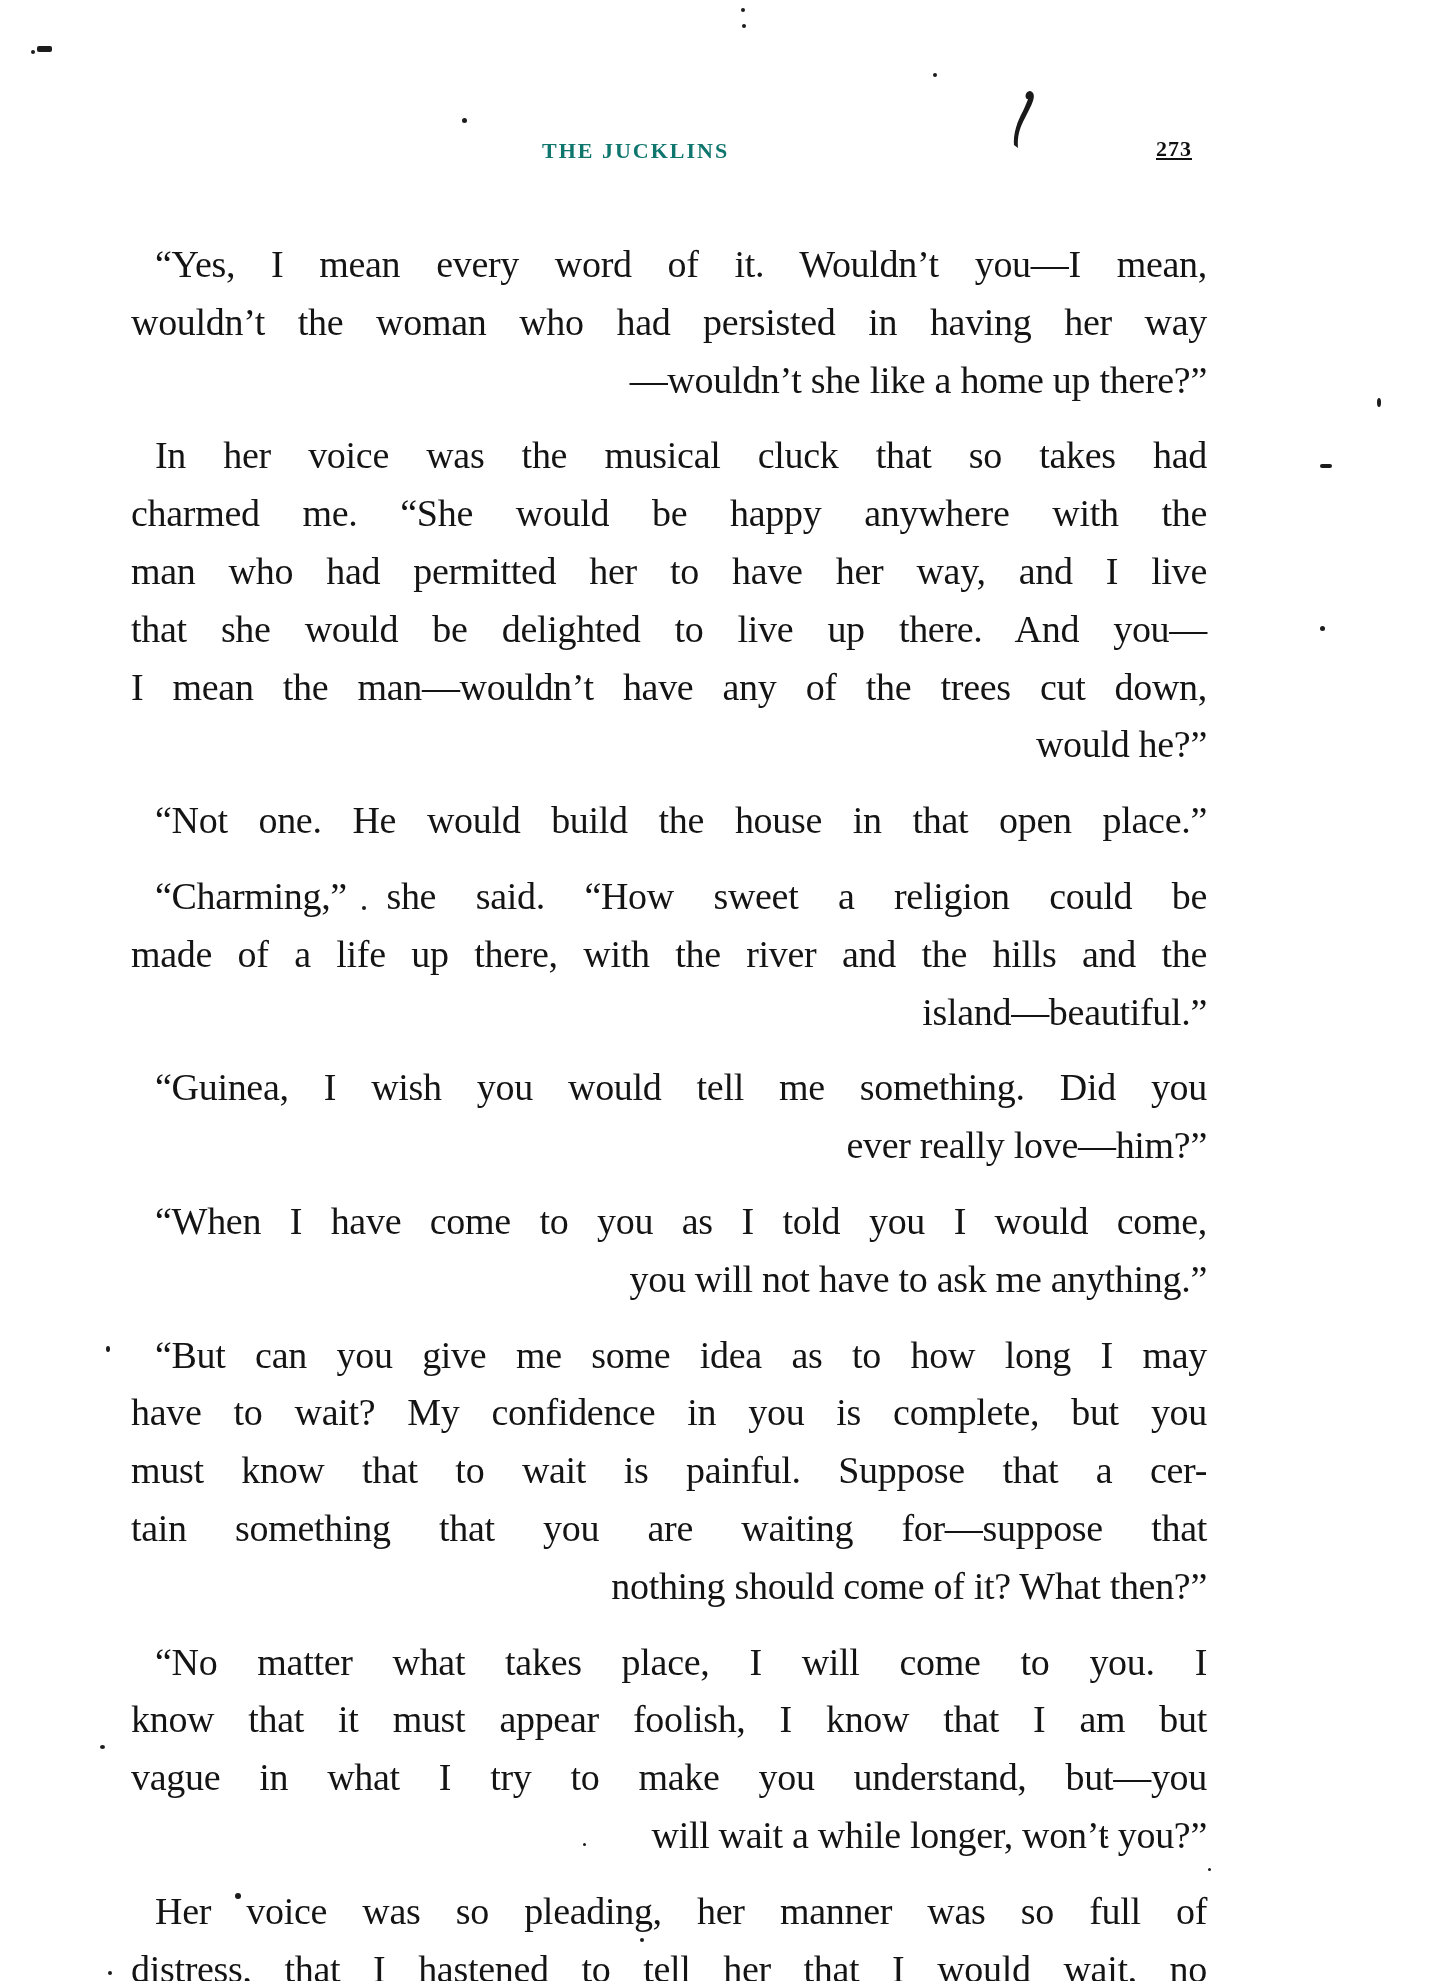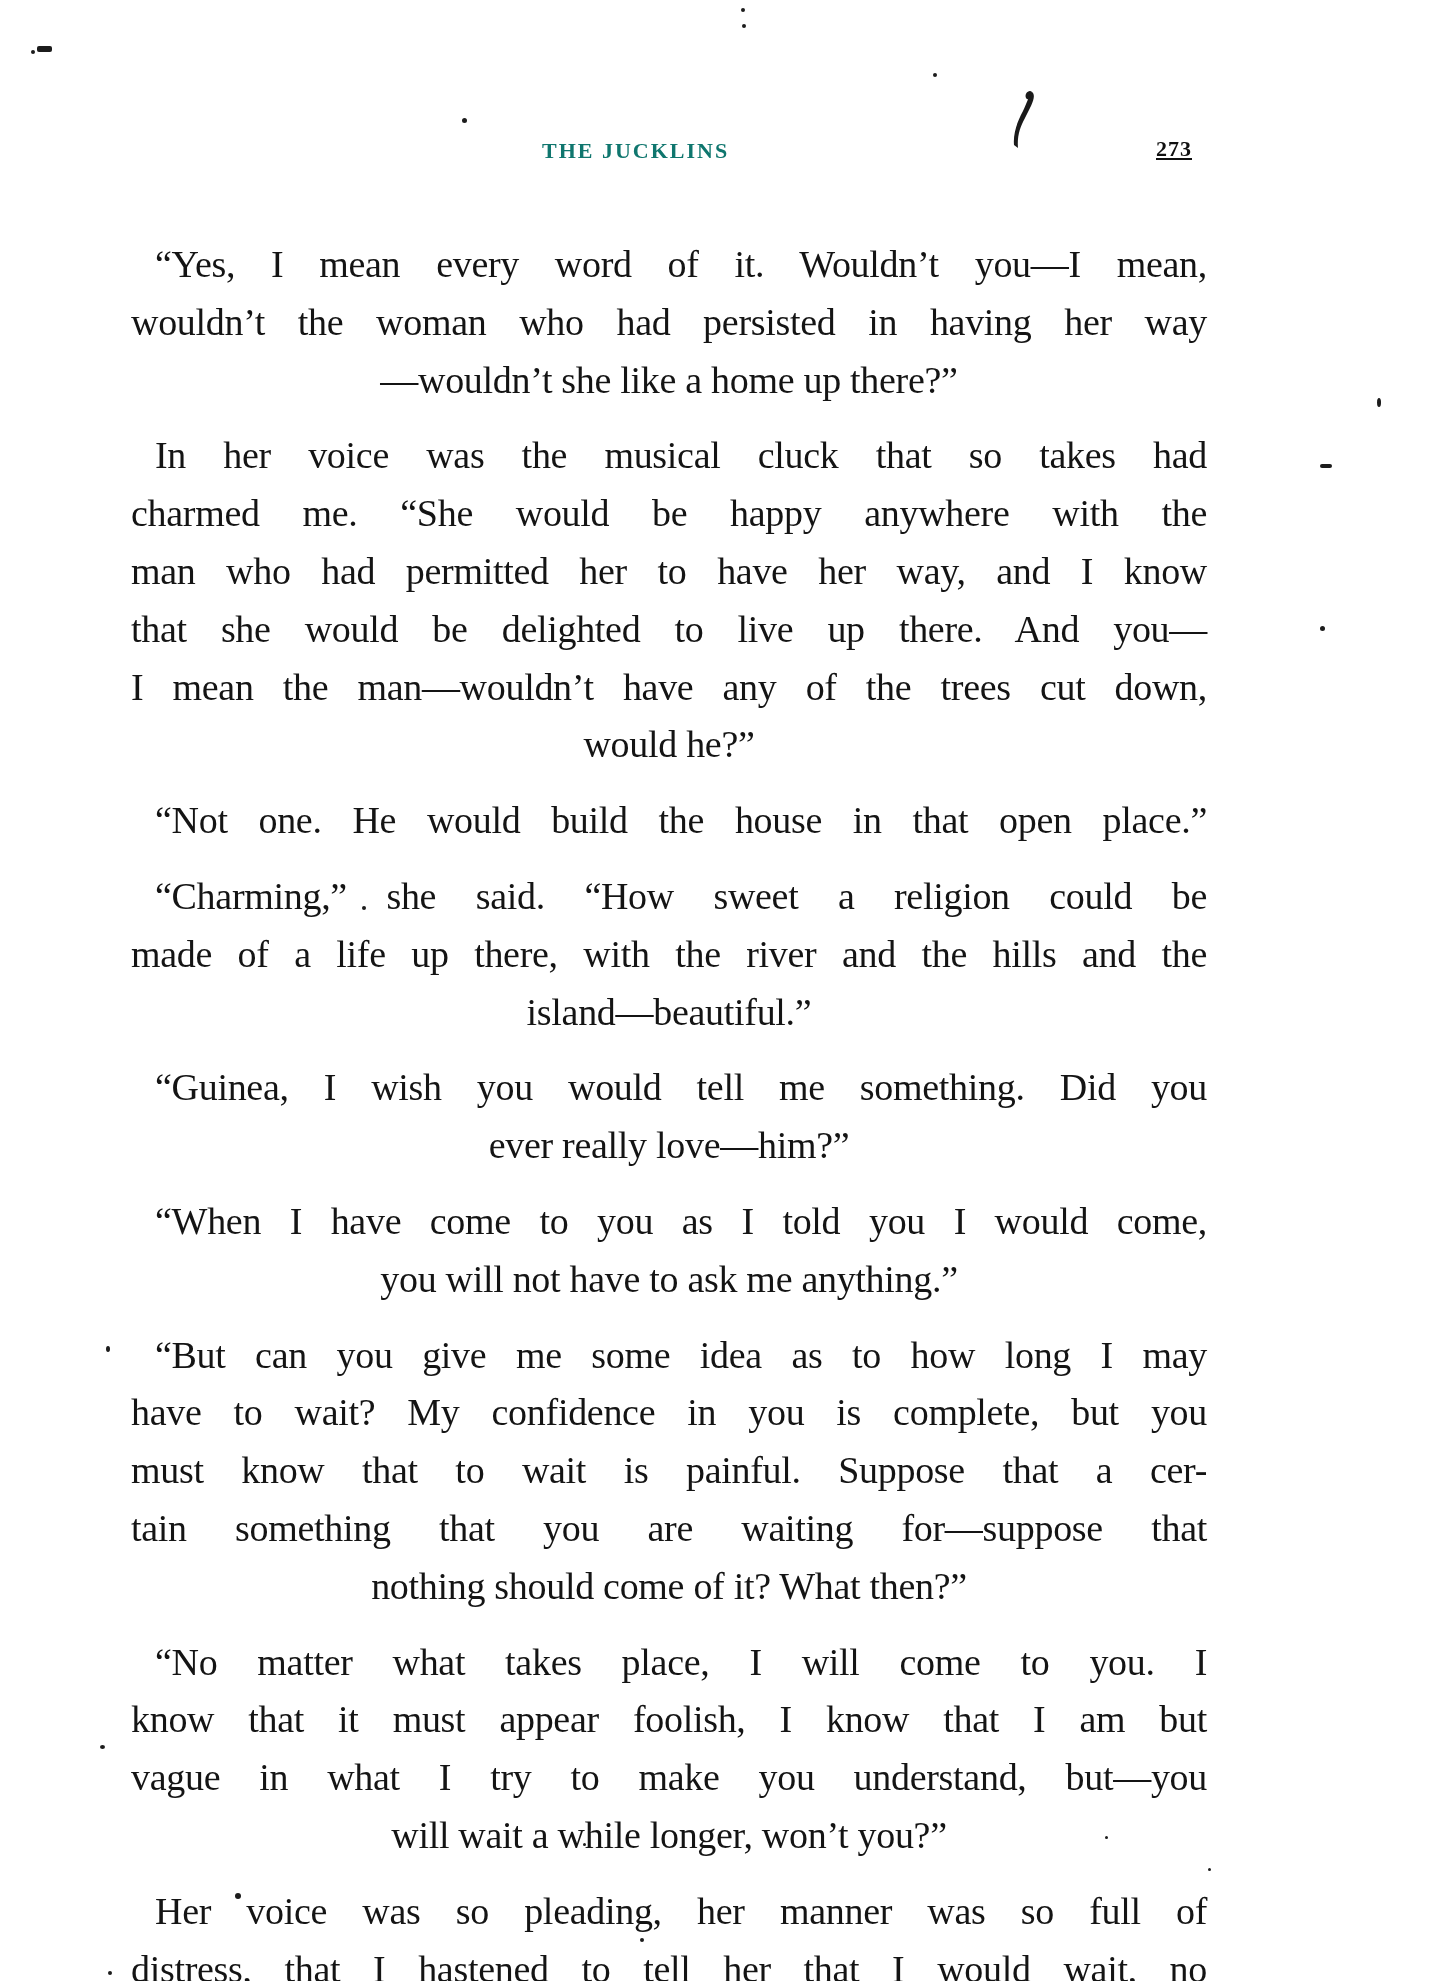--- a/index.html
+++ b/index.html
@@ -25,21 +25,21 @@
   }
   .pen-mark{position:absolute;left:1002px;top:86px;width:40px;height:70px;}
 
   
   .text-block{
     position:absolute;left:131px;top:218px;width:1076px;
     font-size:38px;letter-spacing:-0.3px;
   }
   .line{
     height:57.8px;line-height:57.8px;
-    text-align:center;overflow:visible;white-space:nowrap;
+    text-align:right;overflow:visible;white-space:nowrap;
   }
   .line.j{
     text-align:justify;text-align-last:justify;white-space:normal;
   }
   .line.first{text-indent:24px;margin-top:18px;}
 
   
   .speck{position:absolute;background:#1c1c1c;border-radius:50%;}
   .speck.dash{border-radius:2px;}
 </style>
@@ -59,21 +59,21 @@
 
   <div class="text-block" id="text-block">
       <div>
         <div class="line j first">“Yes, I mean every word of it.  Wouldn’t you—I mean,</div>
         <div class="line j">wouldn’t the woman who had persisted in having her way</div>
         <div class="line">—wouldn’t she like a home up there?”</div>
       </div>
       <div>
         <div class="line j first">In her voice was the musical cluck that so takes had</div>
         <div class="line j">charmed me.  “She would be happy anywhere with the</div>
-        <div class="line j">man who had permitted her to have her way, and I know</div>
+        <div class="line j">man who had permitted her to have her way, and I live</div>
         <div class="line j">that she would be delighted to live up there.  And you—</div>
         <div class="line j">I mean the man—wouldn’t have any of the trees cut down,</div>
         <div class="line">would he?”</div>
       </div>
       <div>
         <div class="line j first">“Not one. He would build the house in that open place.”</div>
       </div>
       <div>
         <div class="line j first">“Charming,” she said. “How sweet a religion could be</div>
         <div class="line j">made of a life up there, with the river and the hills and the</div>

